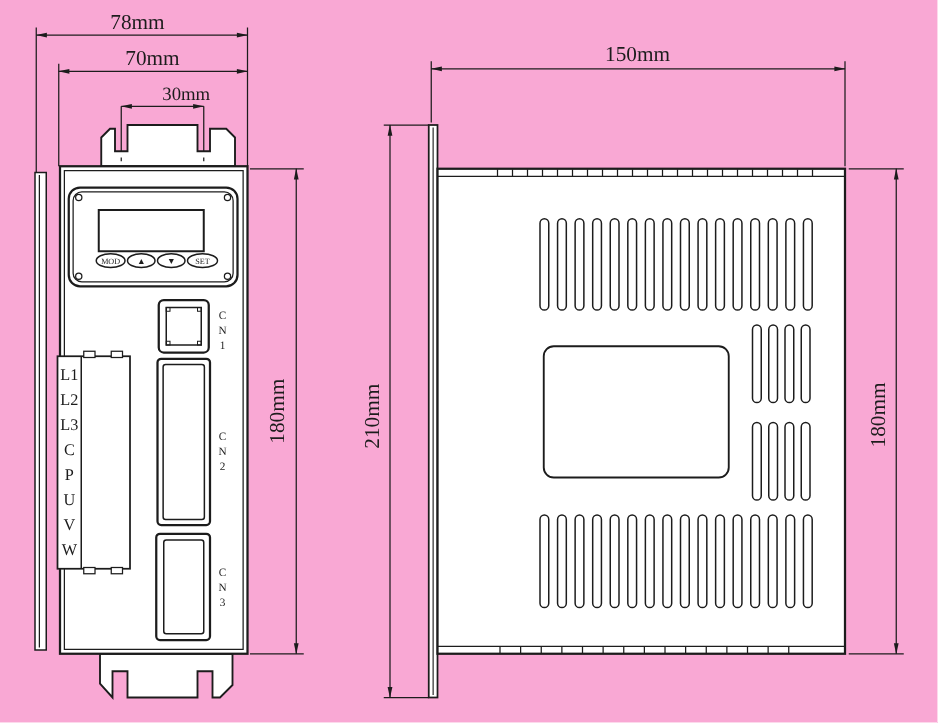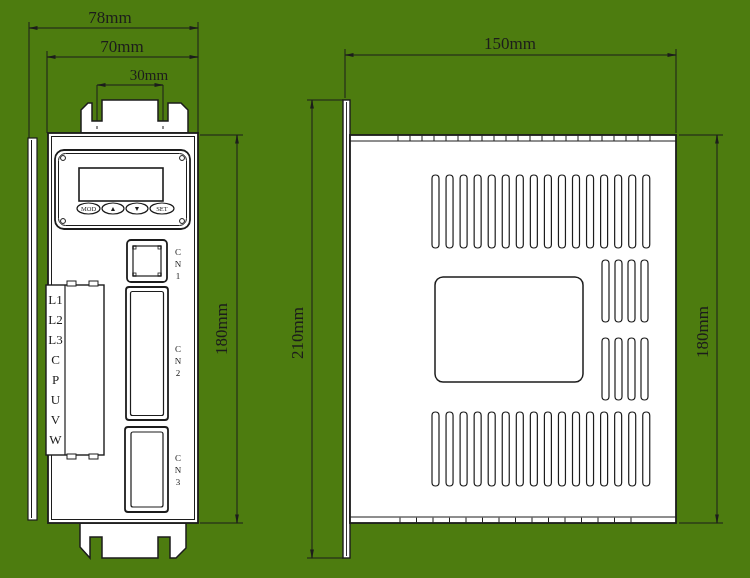--- a/index.html
+++ b/index.html
@@ -1,16 +1,16 @@
 <!DOCTYPE html>
 <html><head>
 <meta charset="utf-8">
 <style>
   html,body{margin:0;padding:0;background:#ffffff;}
-  .stage{width:750px;height:578px;background:#4d7c0f;position:relative;font-family:"Liberation Serif","DejaVu Serif",serif;}
+  .stage{width:750px;height:578px;background:#f9a8d4;position:relative;font-family:"Liberation Serif","DejaVu Serif",serif;}
   svg{display:block;}
   .ln{stroke:#1c1c1c;fill:none;}
   .fw{stroke:#1c1c1c;fill:#ffffff;}
   .dimln{stroke:#1c1c1c;stroke-width:1;fill:none;}
   .extln{stroke:#1c1c1c;stroke-width:1;fill:none;}
   text{fill:#1c1c1c;font-family:"Liberation Serif","DejaVu Serif","DejaVu Sans",serif;}
   .dim{font-size:17px;text-anchor:middle;}
   .dimsm{font-size:15px;text-anchor:middle;}
   .term{font-size:13px;text-anchor:middle;}
   .cn{font-size:9px;text-anchor:middle;}

